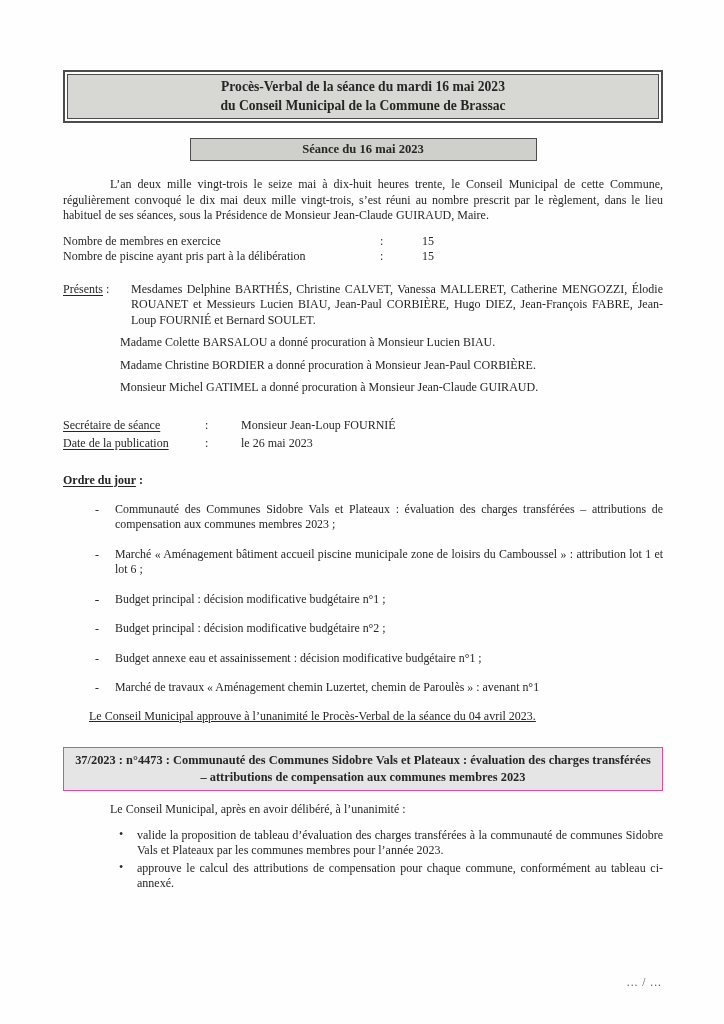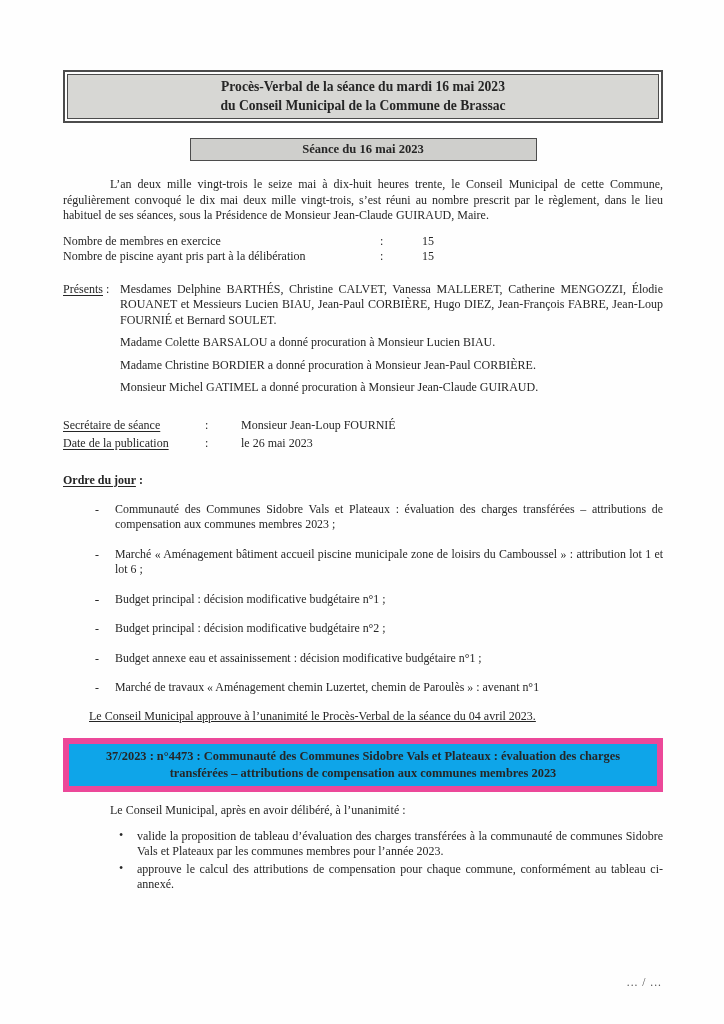--- a/index.html
+++ b/index.html
@@ -39,21 +39,21 @@
 
   .para { margin: 0; font-size: 12px; line-height: 15.5px; text-align: justify; }
   .indent { text-indent: 47px; }
   .opening { margin-top: 16px; }
 
   .counts { margin-top: 10px; }
   .count-row { display: flex; font-size: 12px; line-height: 15.5px; }
   .count-label { width: 317px; flex: none; }
   .count-sep { width: 42px; flex: none; }
 
-  .presents-row { display: flex; margin-top: 17px; font-size: 12px; line-height: 15.5px; }
+  .presents-row { display: flex; margin-top: 17px; font-size: 12px; line-height: 15.5px; gap: 11px; }
   .presents-label { width: 57px; flex: none; white-space: nowrap; }
   .presents-text { flex: 1; text-align: justify; }
   .proxy { margin: 7px 0 0 57px; font-size: 12px; line-height: 15.5px; }
 
   .meta { margin-top: 22px; }
   .meta-row { display: flex; font-size: 12px; line-height: 15.5px; margin-top: 3px; }
   .meta-label { width: 142px; flex: none; }
   .meta-sep { width: 36px; flex: none; }
 
   .u { text-decoration: underline; text-underline-offset: 2px; }
@@ -65,23 +65,23 @@
     padding-left: 52px;
     font-size: 11.9px;
     line-height: 15.5px;
     text-align: justify;
   }
   .agenda-item .dash { position: absolute; left: 32px; top: 0; }
 
   .approval { margin: 13px 0 0; padding-left: 26px; font-size: 12px; line-height: 15.5px; text-decoration: underline; }
 
   .delib-box {
-    margin-top: 14px;
-    border: 6px solid #ec4899;
-    background: #0ea5e9;
+    margin-top: 23px;
+    border: 1px solid #ec4899;
+    background: #e5e5e5;
     text-align: center;
     padding: 4px 10px 5px;
   }
   .delib-title { font-weight: bold; font-size: 12.4px; line-height: 16.5px; }
   .delib-exec { font-style: italic; font-size: 12.4px; line-height: 16.5px; }
 
   .report-para { margin-top: 16px; }
   .decision-intro { margin-top: 11px; }
 
   .bullet-item {

